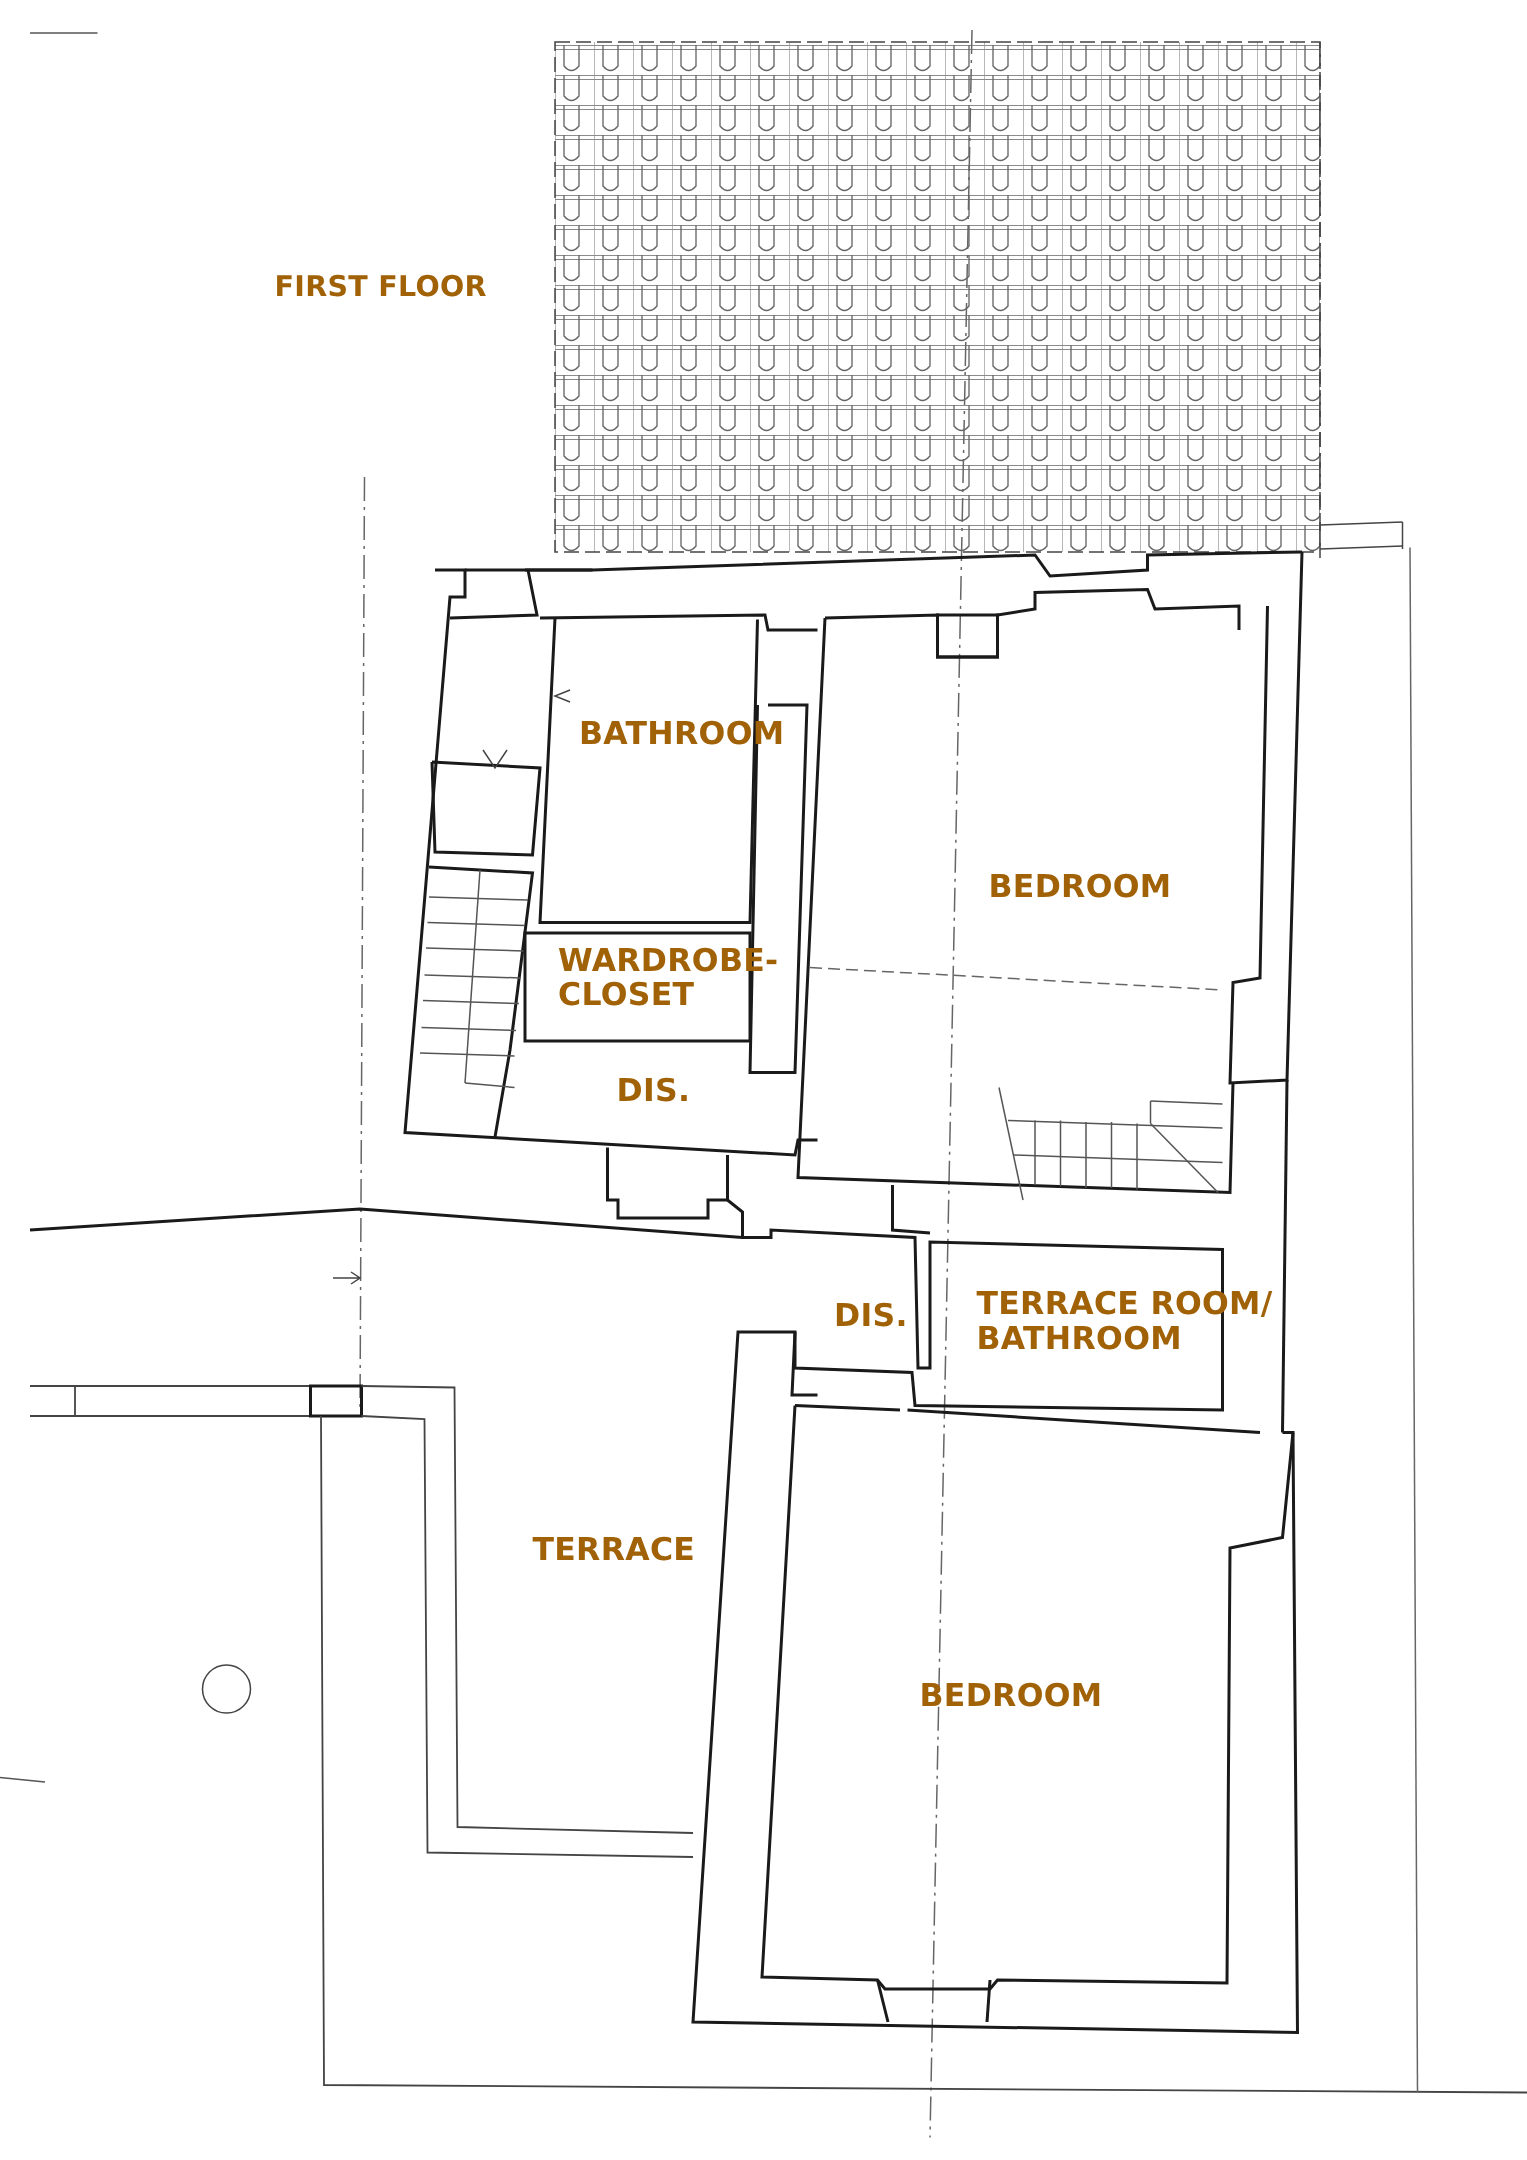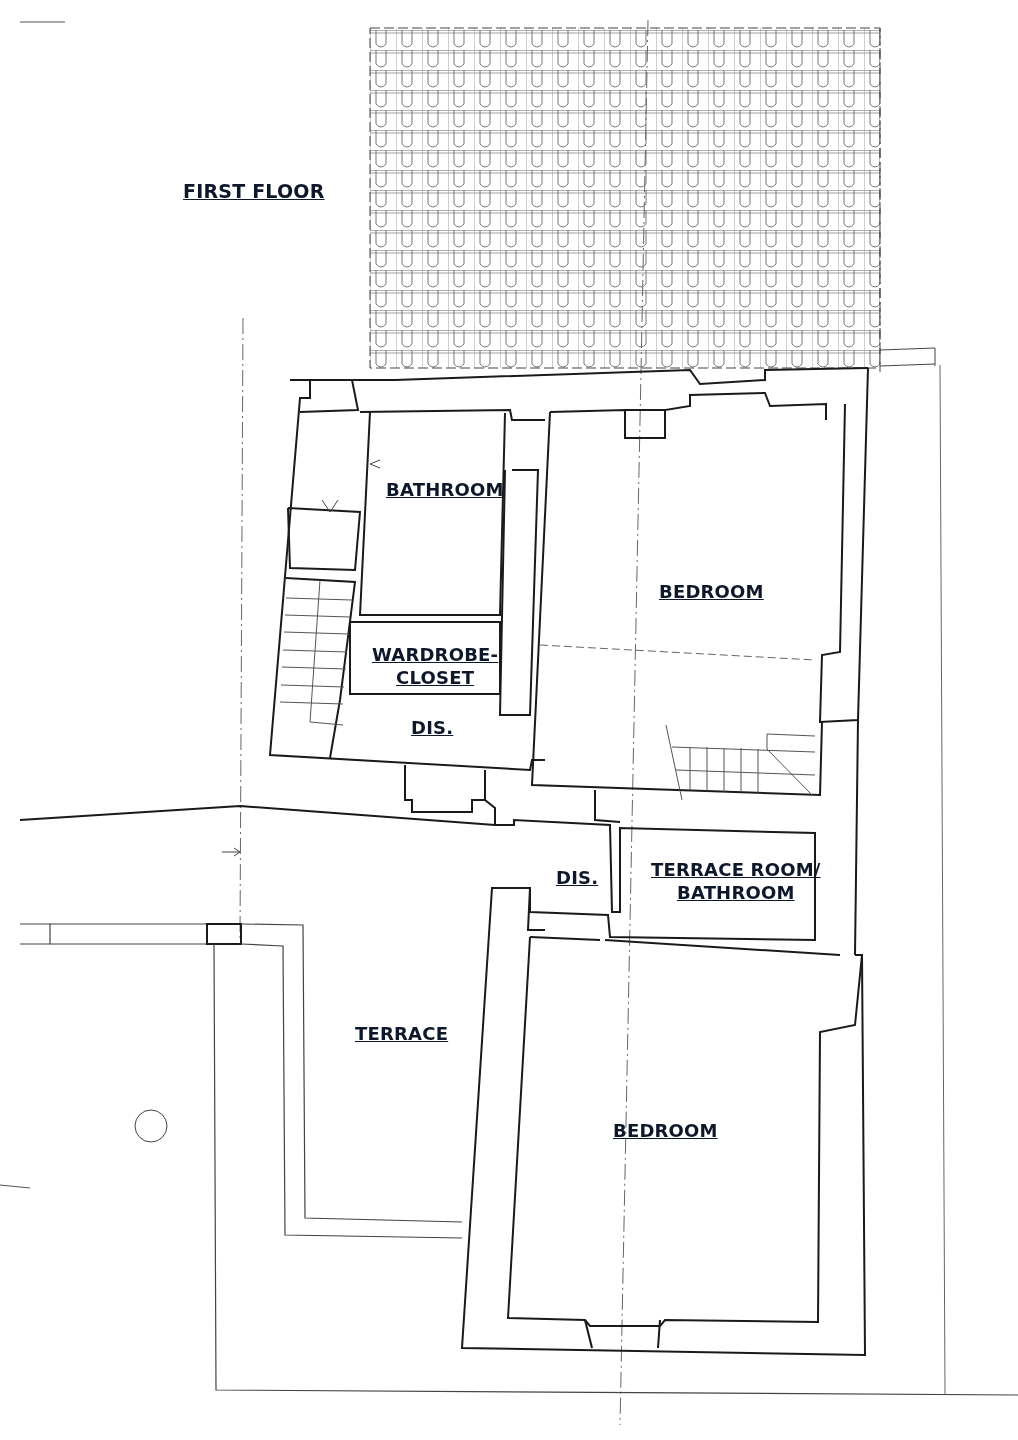--- a/index.html
+++ b/index.html
@@ -1,20 +1,20 @@
 <!DOCTYPE html>
 <html><head>
   <meta charset="utf-8">
   <style>
     html, body { margin: 0; padding: 0; background: #ffffff; }
     body { width: 1018px; height: 1440px; position: relative; overflow: hidden; font-family: "Liberation Sans", sans-serif; }
     #plan { position: absolute; left: 0; top: 0; }
-    .lbl { position: absolute; font-family: "DejaVu Sans", sans-serif; color: #0f172a; font-weight: bold; text-align: center; white-space: pre-line; line-height: 23px; letter-spacing: 0.2px; text-decoration: underline; }
+    .lbl { position: absolute; font-family: "DejaVu Sans", sans-serif; color: #a16207; font-weight: bold; white-space: pre-line; line-height: 23px; letter-spacing: 0.2px; }
     .title { font-size: 19px; }
-    .room { font-size: 18px; }
+    .room { font-size: 21px; }
   </style>
 </head>
 <body>
 
 <svg id="plan" width="1018" height="1440" viewBox="0 0 1018 1440" xmlns="http://www.w3.org/2000/svg">
   <defs>
     <pattern id="tiles" x="370" y="30" width="26" height="20" patternUnits="userSpaceOnUse">
       <rect width="26" height="20" fill="#fff"></rect>
       <line x1="0" y1="0" x2="26" y2="0" stroke="#666" stroke-width="1"></line>
       <line x1="0" y1="3" x2="26" y2="3" stroke="#888" stroke-width="0.8"></line>
@@ -128,21 +128,21 @@
     <path d="M380 460 L370 464 L380 468"></path>
   </g>
 
   <g stroke="#666" stroke-width="1" fill="none">
     <line x1="940" y1="365" x2="945" y2="1395"></line>
   </g>
 </svg>
 
 <div class="lbl title" style="left:183px; top:180px;">FIRST FLOOR</div>
 <div class="lbl room" style="left:386px; top:478px;">BATHROOM</div>
-<div class="lbl room" style="left:372px; top:643px;">WARDROBE-
+<div class="lbl room" style="left:372px; top:629px;">WARDROBE-
 CLOSET</div>
 <div class="lbl room" style="left:411px; top:716px;">DIS.</div>
 <div class="lbl room" style="left:659px; top:580px;">BEDROOM</div>
 <div class="lbl room" style="left:556px; top:866px;">DIS.</div>
 <div class="lbl room" style="left:651px; top:858px;">TERRACE ROOM/
 BATHROOM</div>
 <div class="lbl room" style="left:355px; top:1022px;">TERRACE</div>
 <div class="lbl room" style="left:613px; top:1119px;">BEDROOM</div>
 
 </body></html>

